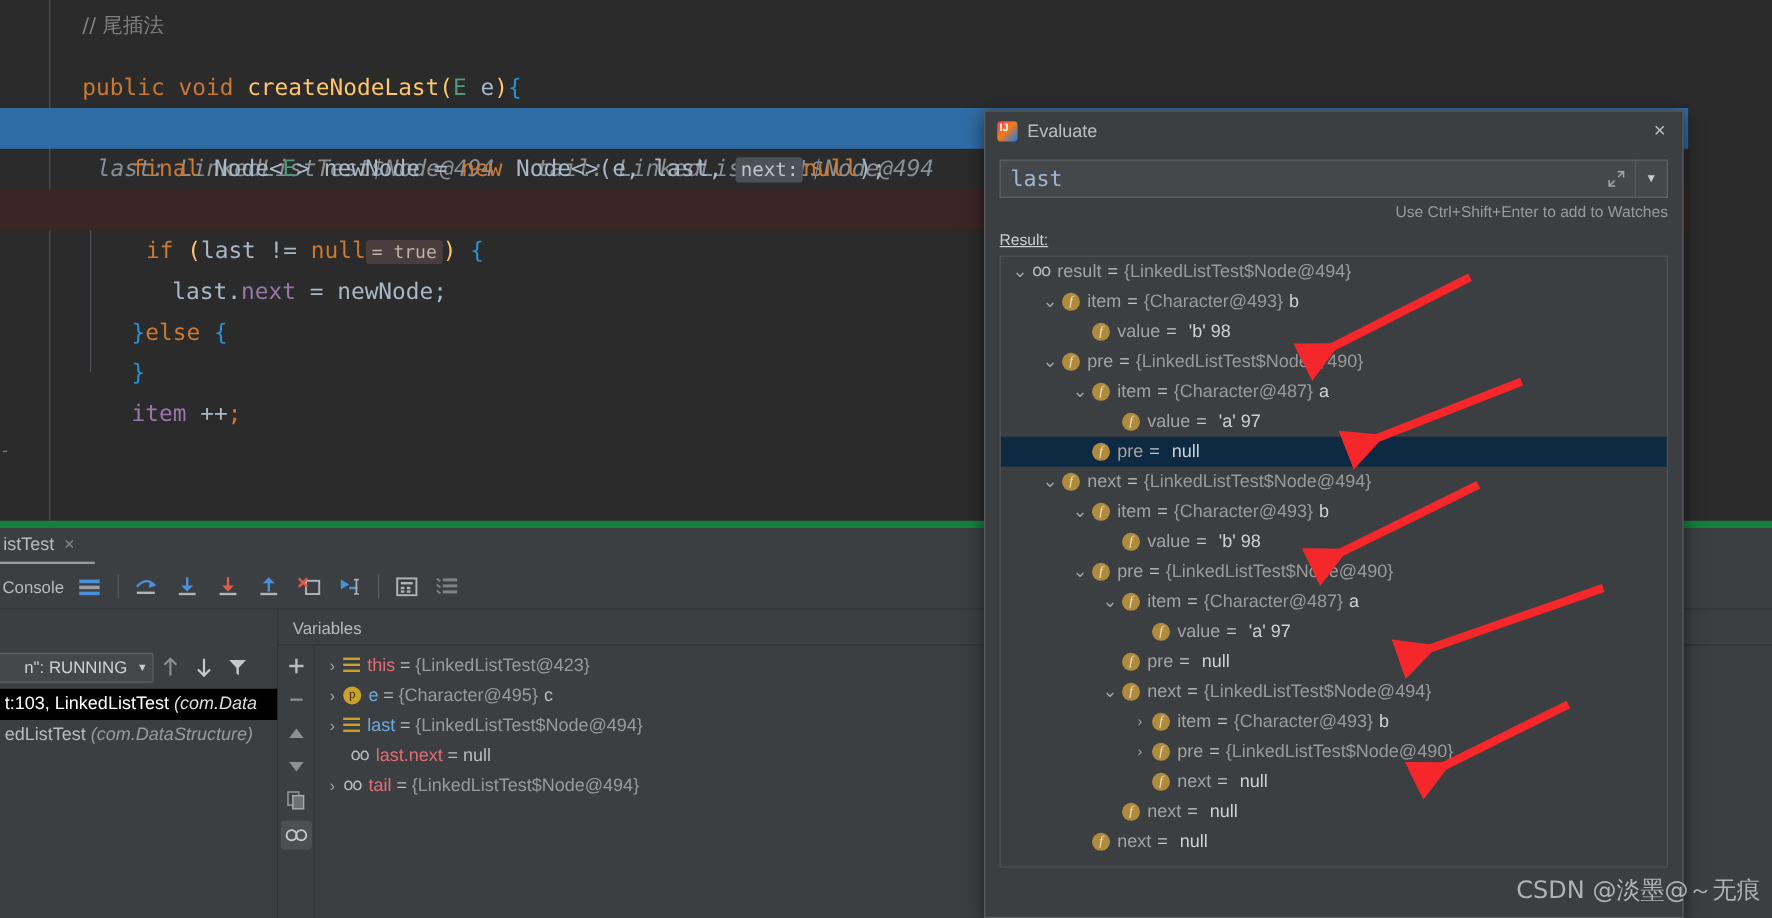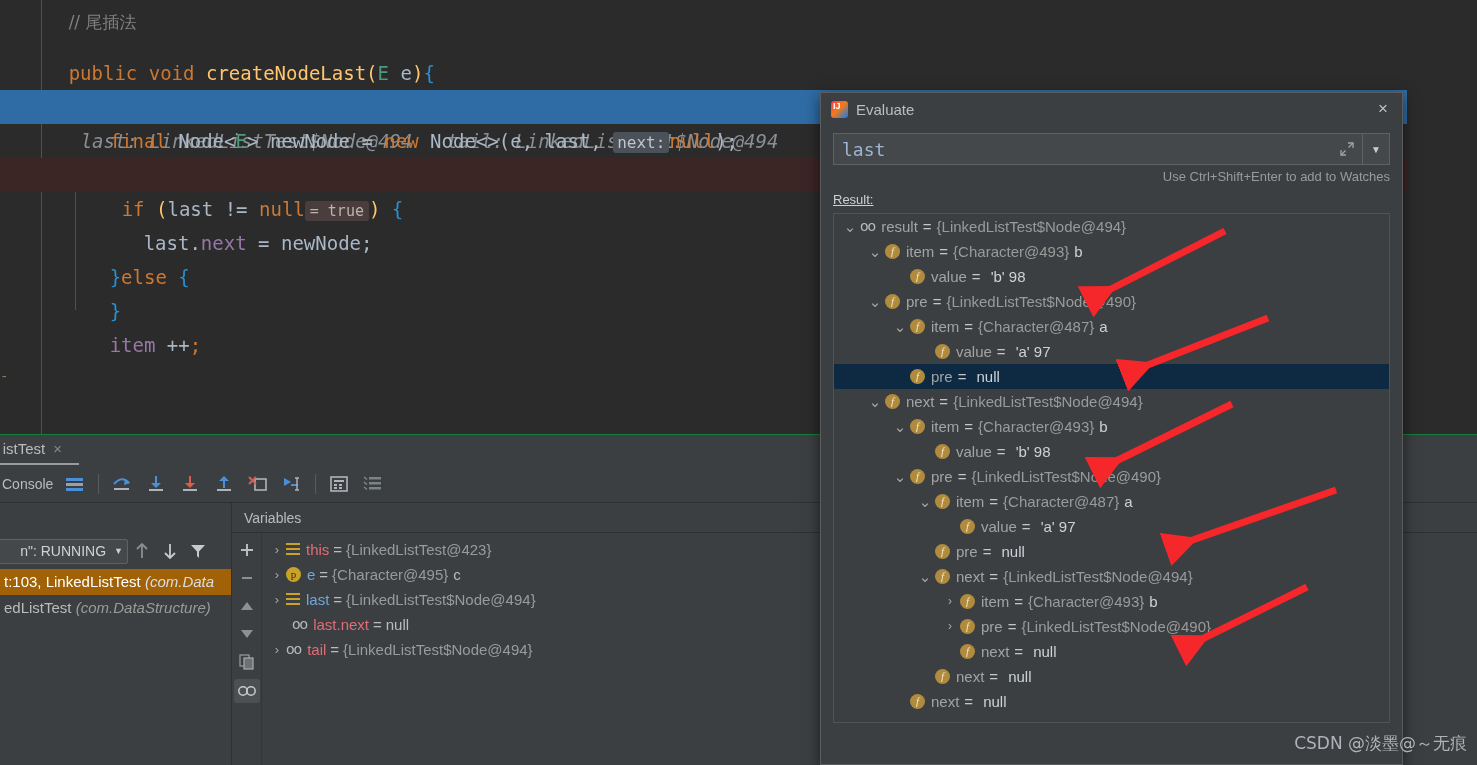--- a/index.html
+++ b/index.html
@@ -47,21 +47,21 @@
   }
   .val-chip {
     background: #4a3d3d; color: #bfb2a8; border-radius: 3px;
     padding: 1px 5px; font-size: 15px; font-style: normal;
   }
 
   
   #debug {
     position: absolute; left: 0; top: 434px; width: 1477px; height: 331px;
     background: #3c3f41;
-    border-top: 1px solid #15803d;
+    border-top: 6px solid #15803d;
   }
   #dbg-tabrow {
     position: relative; height: 30px; background: #3c3f41;
   }
   #dbg-tab {
     position: absolute; left: -70px; top: 0; width: 140px; height: 30px;
     color: #bbbbbb; font-size: 15px; line-height: 28px; text-align: right;
     padding-right: 8px;
   }
   #dbg-tab .x { color: #888; margin-left: 8px; font-size: 15px;}
@@ -87,21 +87,21 @@
   #frames-head { height: 30px; background:#3c3f41; }
   #frames-ctrl { height: 36px; display:flex; align-items:center; gap:0px; padding-left: 0px;}
   #thread-sel {
     height: 25px; border: 1px solid #5e6264; background: #45484a; color: #cfd2d4;
     font-size: 14px; display: flex; align-items: center; padding: 0 4px 0 0;
     margin-left: -72px; width: 200px; justify-content: flex-end; border-radius: 2px;
   }
   .arrow-btn { width: 28px; height: 28px; display:flex;align-items:center;justify-content:center;}
   .frame-row { height: 26px; line-height: 26px; font-size: 15px; color: #bbbbbb; white-space: nowrap;
                padding-left: 4px; overflow: hidden; }
-  .frame-row.selected { background: #a16207; color: #ffffff; }
+  .frame-row.selected { background: #000000; color: #ffffff; }
   .frame-row i { color: #9a9a9a; font-style: italic; }
   .frame-row.selected i { color: #dcdcdc; font-style: italic; }
 
   #vars-col { flex: 1; position: relative; background: #3c3f41; }
   #vars-head { height: 30px; color: #bbbbbb; font-size: 14px; padding-left: 12px; line-height: 30px;
                border-bottom: 1px solid #2e3133;}
   #vars-inner { display: flex; height: 233px;}
   #vars-sidebar { width: 30px; display: flex; flex-direction: column; align-items: center;
                   padding-top: 6px; gap: 6px; background: #3c3f41; border-right: 1px solid #343739;}
   .sbtn { width: 24px; height: 22px; display:flex;align-items:center;justify-content:center;}
@@ -178,21 +178,21 @@
   .rname { color: #a3a3a3; }
   .req { color: #c6c6c6; margin: 0 5px; }
   .rtype { color: #9a9a9a; }
   .rsuffix { color: #cdd2d6; margin-left: 5px; }
 
   
   #arrows { position: absolute; left:0; top:0; width: 1477px; height: 765px; pointer-events: none; }
 
   
   #wm {
-    position: absolute; right: 10px; bottom: 10px; color: #b9bdc1; font-size: 17px;
+    position: absolute; right: 10px; bottom: 10px; color: #b9bdc1; font-size: 20px;
     font-family: "DejaVu Sans", sans-serif; opacity: .92; text-align: right;
   }
 </style>
 </head>
 <body>
 
 <div id="root">
 
   <div id="editor">
     <div class="indent-guide" style="left:41px; top:0; height:434px;"></div>

